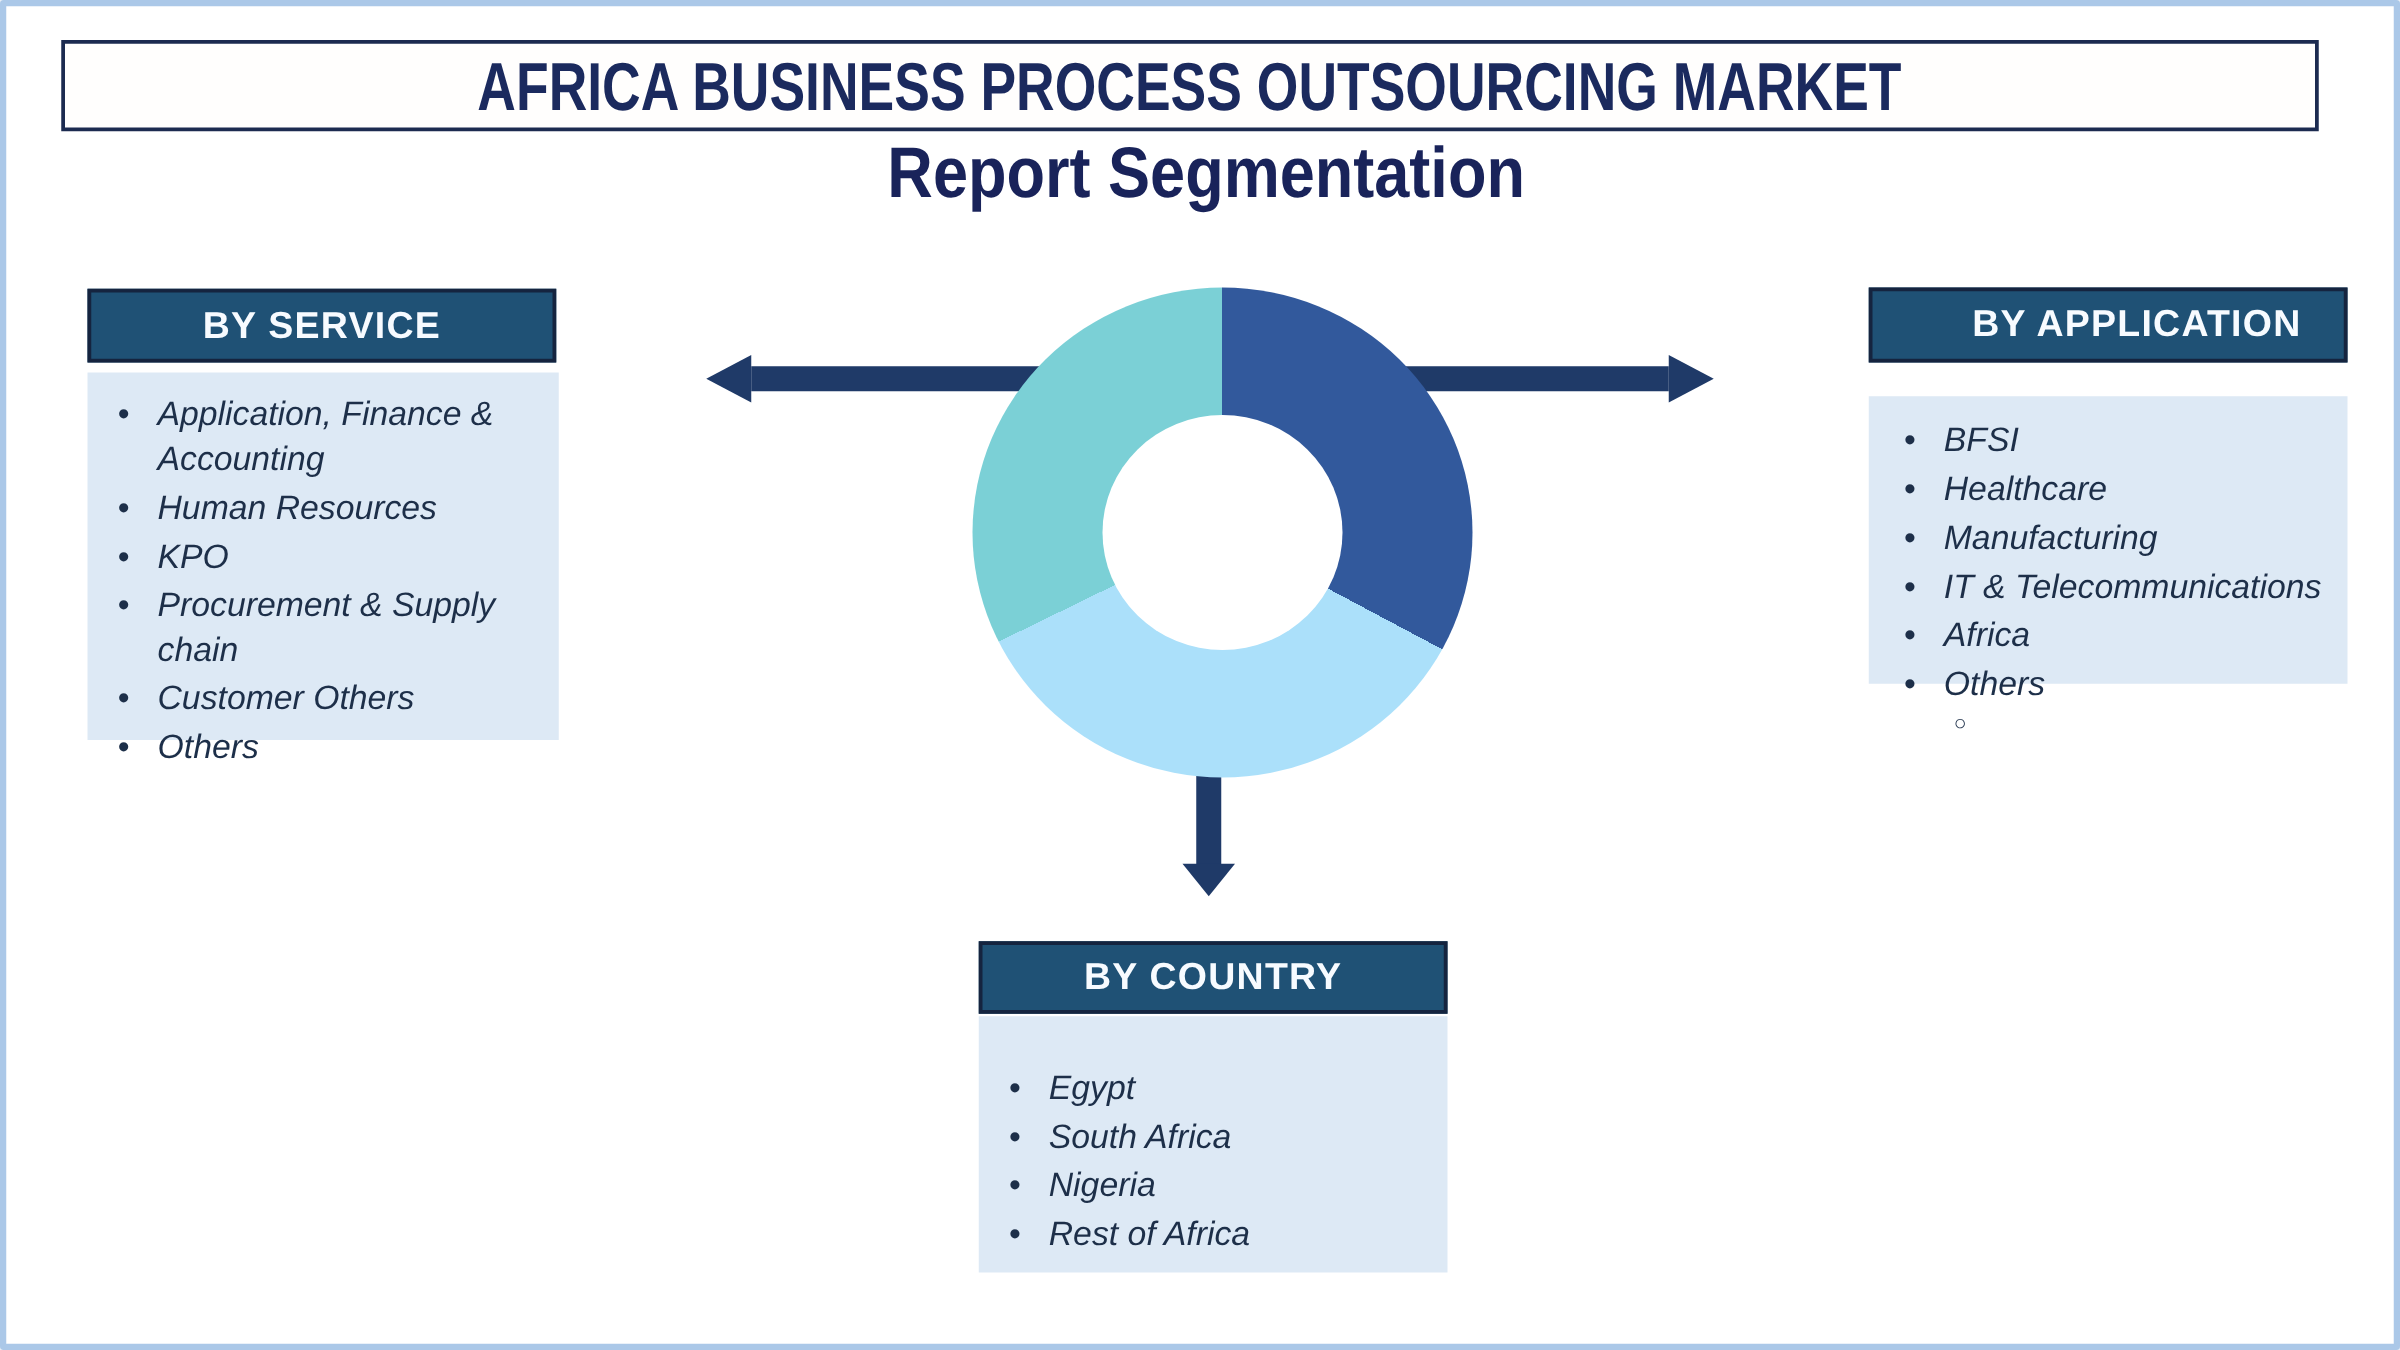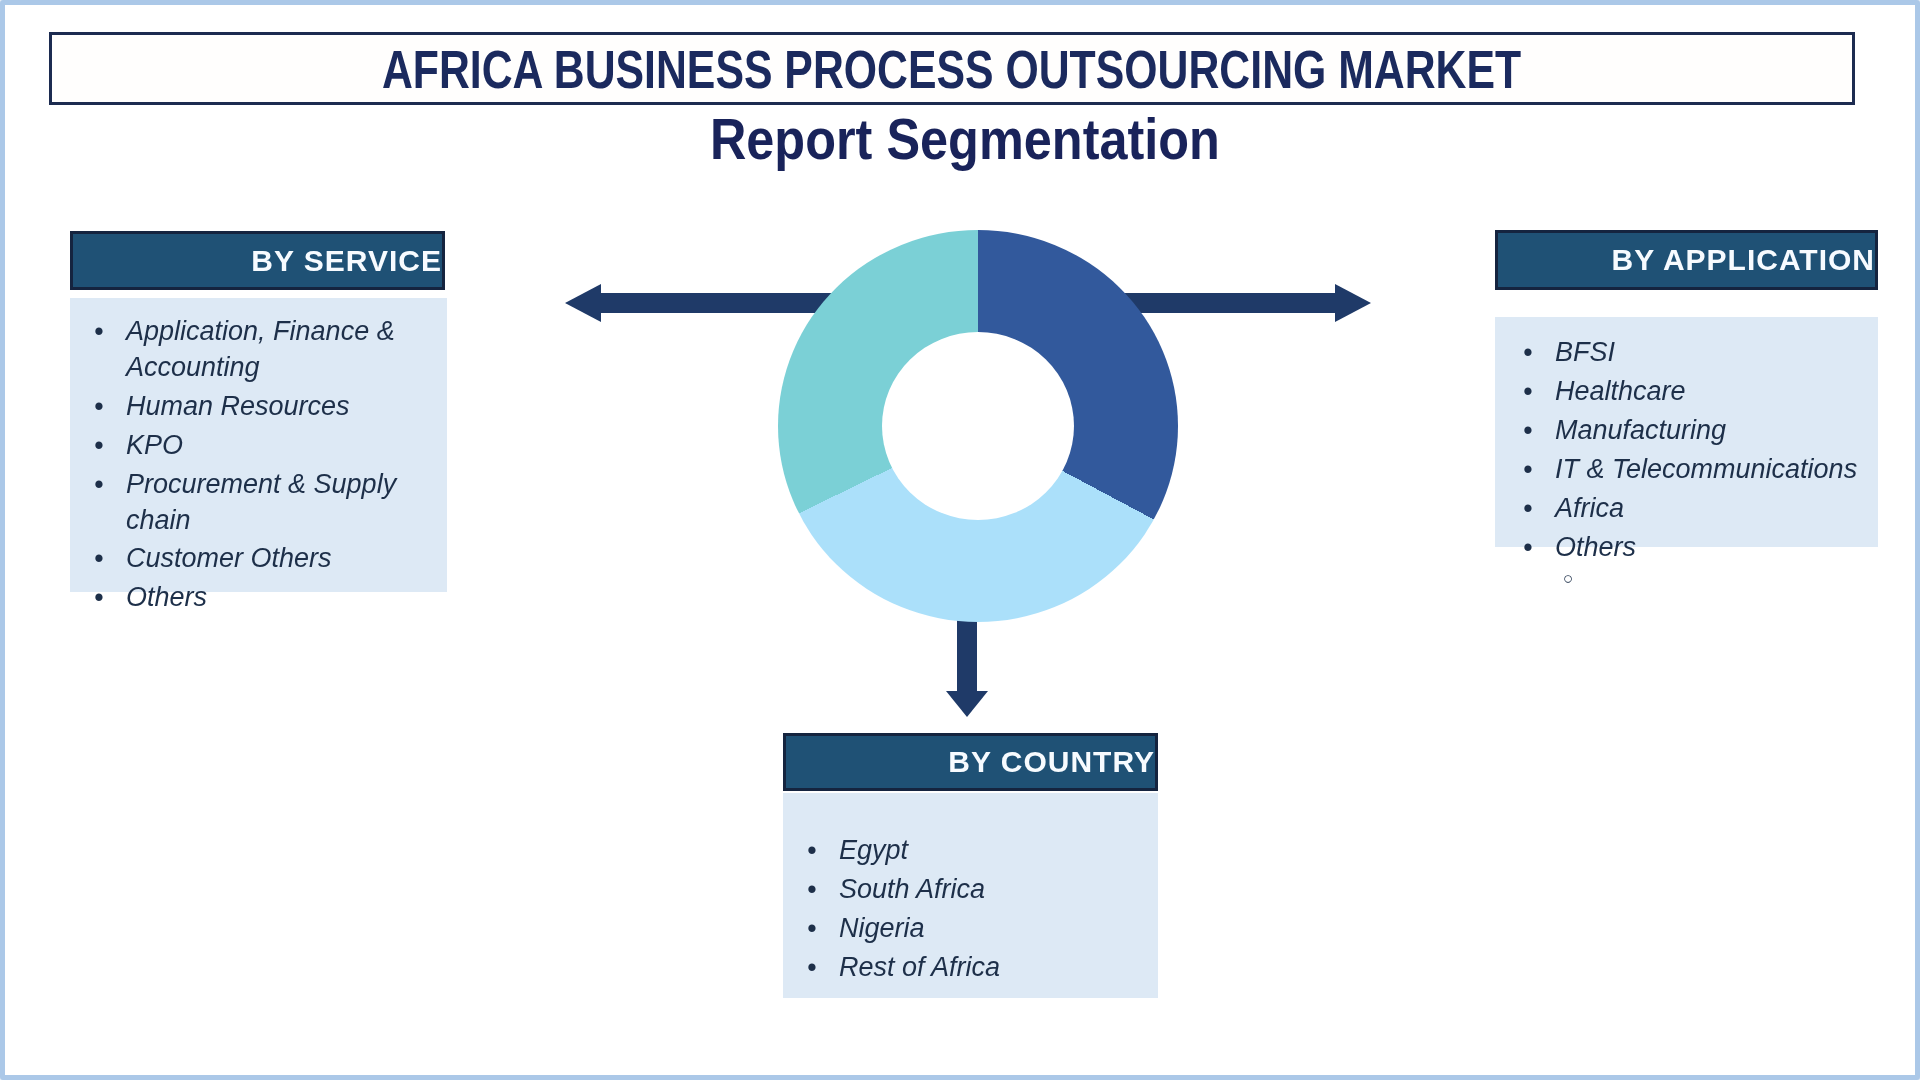--- a/index.html
+++ b/index.html
@@ -19,34 +19,34 @@
   }
   .subtitle{
     position:absolute;left:0;top:104px;width:1920px;text-align:center;
     font-size:52px;font-weight:bold;color:#19235a;
   }
   .subtitle span{display:inline-block;transform:scale(0.97,1.1);}
   
   .panel{position:absolute;z-index:5;}
   .panel-header{
     background:#1f5175;border:3px solid #15243f;box-sizing:border-box;
-    display:flex;align-items:center;justify-content:flex-end;
+    display:flex;align-items:center;justify-content:center;
     color:#f7fbff;font-weight:bold;font-size:30px;letter-spacing:1px;
   }
   .panel-body{
     background:#dde9f5;box-sizing:border-box;
     color:#1d2f49;font-size:27px;font-style:italic;
   }
   #panel-service{left:65px;top:226px;width:377px;}
   #panel-service .panel-header{width:375px;height:59px;}
   #panel-service .panel-body{margin-top:8px;width:377px;height:294px;padding:16px 10px 10px 24px;}
   #panel-application{left:1490px;top:225px;width:383px;}
   #panel-application .panel-header{width:383px;height:60px;padding-left:46px;}
   #panel-application .panel-body{margin-top:27px;width:383px;height:230px;padding:18px 6px 10px 28px;}
-  #panel-country{left:778px;top:728px;width:337px;}
+  #panel-country{left:778px;top:748px;width:337px;}
   #panel-country .panel-header{width:375px;height:58px;}
   #panel-country .panel-body{margin-top:2px;width:375px;height:205px;padding:40px 10px 10px 24px;}
   .panel-body ul{list-style:none;margin:0;padding:0;}
   .panel-body li{display:flex;gap:16px;line-height:1.33;margin-bottom:3px;}
   .panel-body li .bullet{flex:0 0 auto;width:16px;}
   .panel-body li.level2{margin-left:40px;font-size:17px;margin-top:2px;}
   .panel-body li.level2 .bullet{width:14px;}
   
   #donut{
     position:absolute;left:773px;top:225px;width:400px;height:392px;

